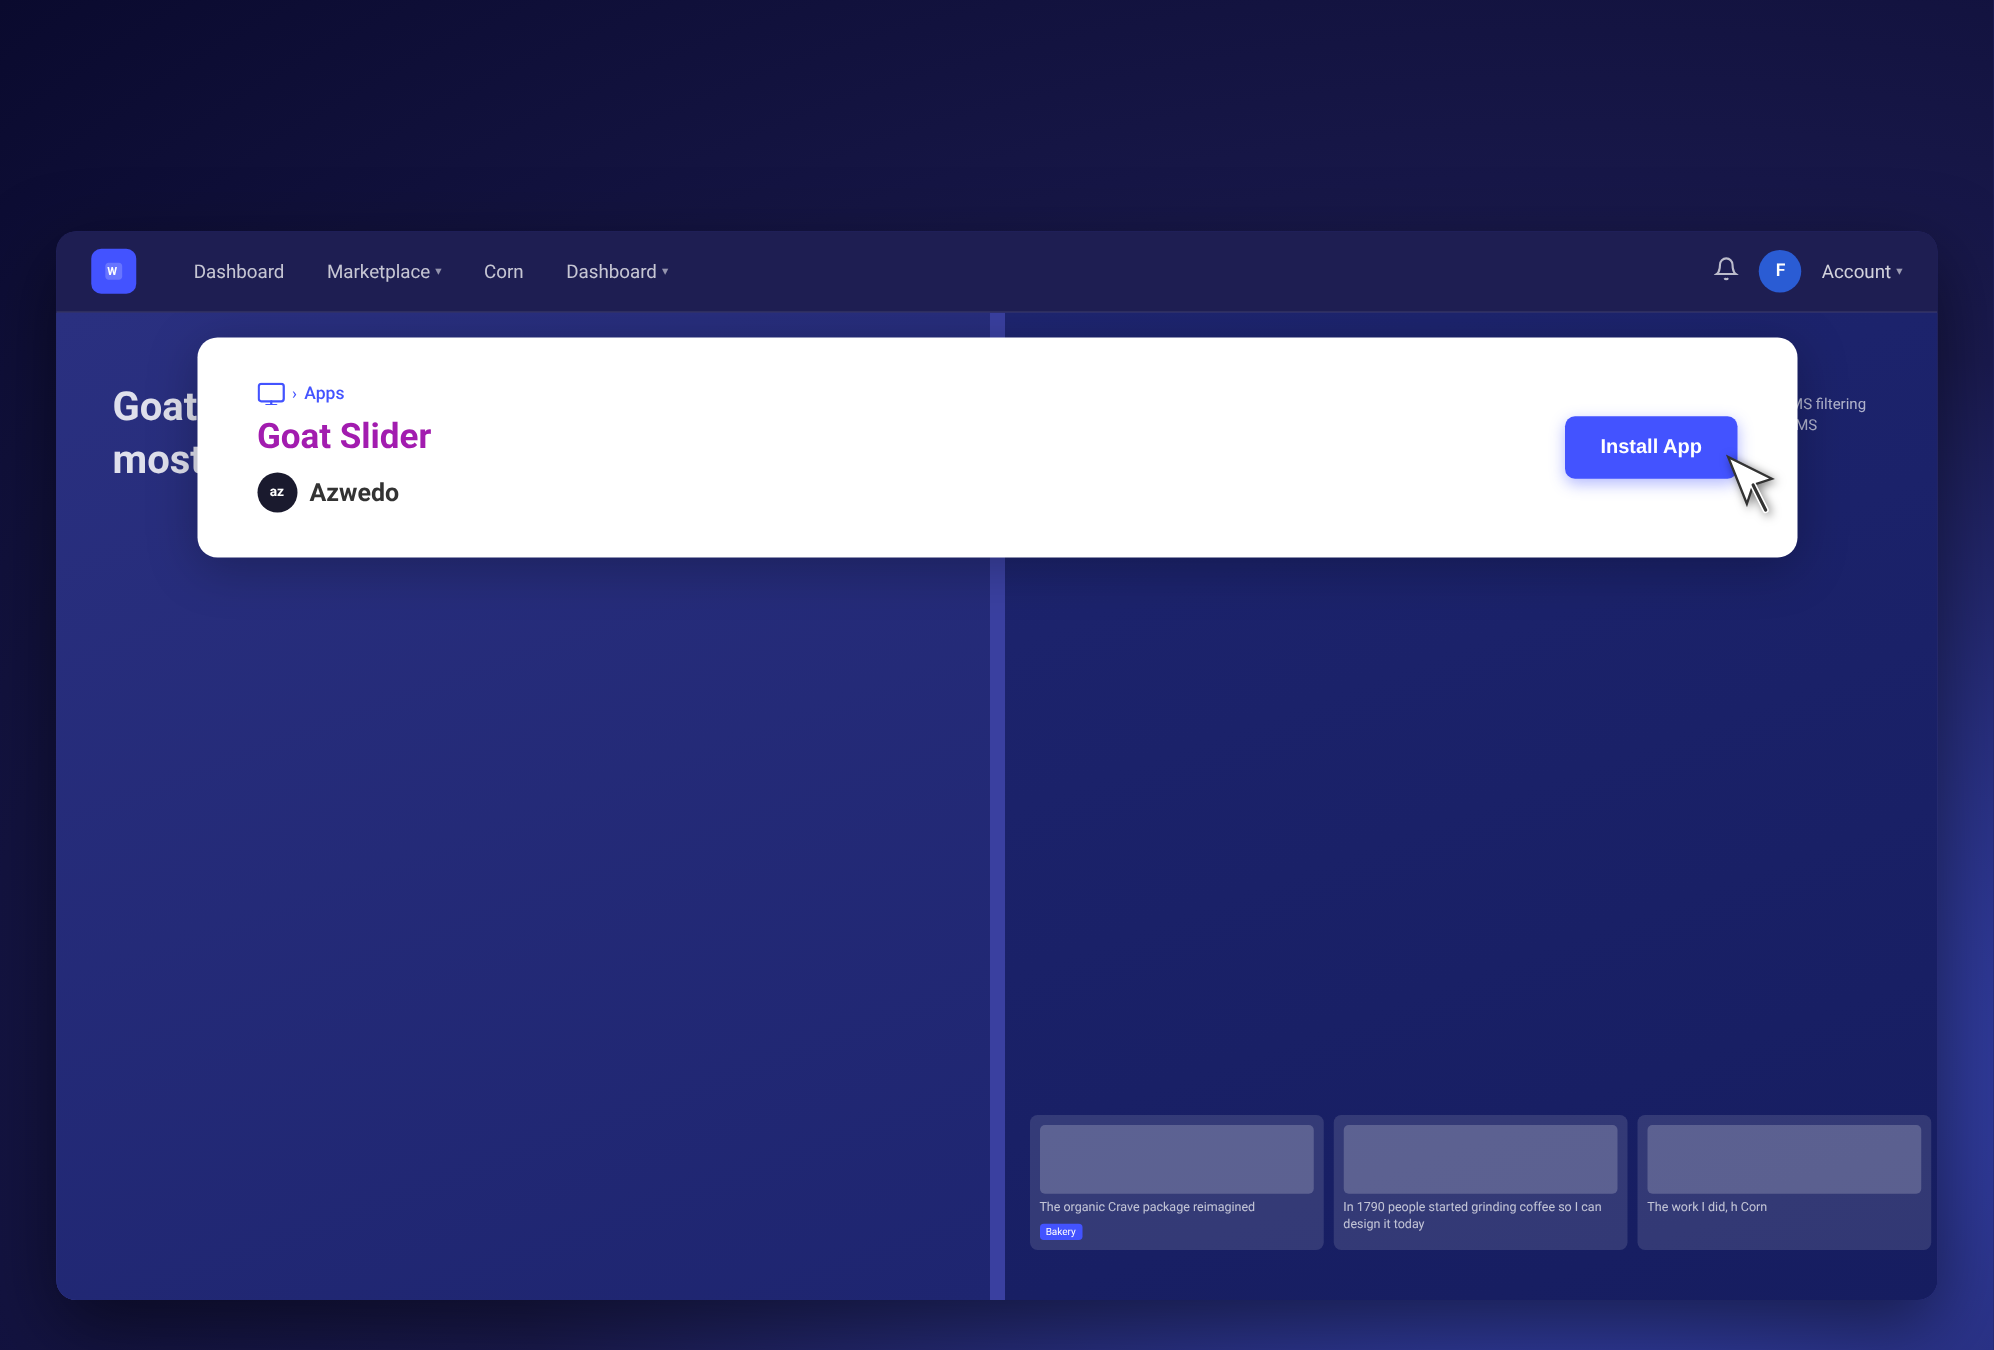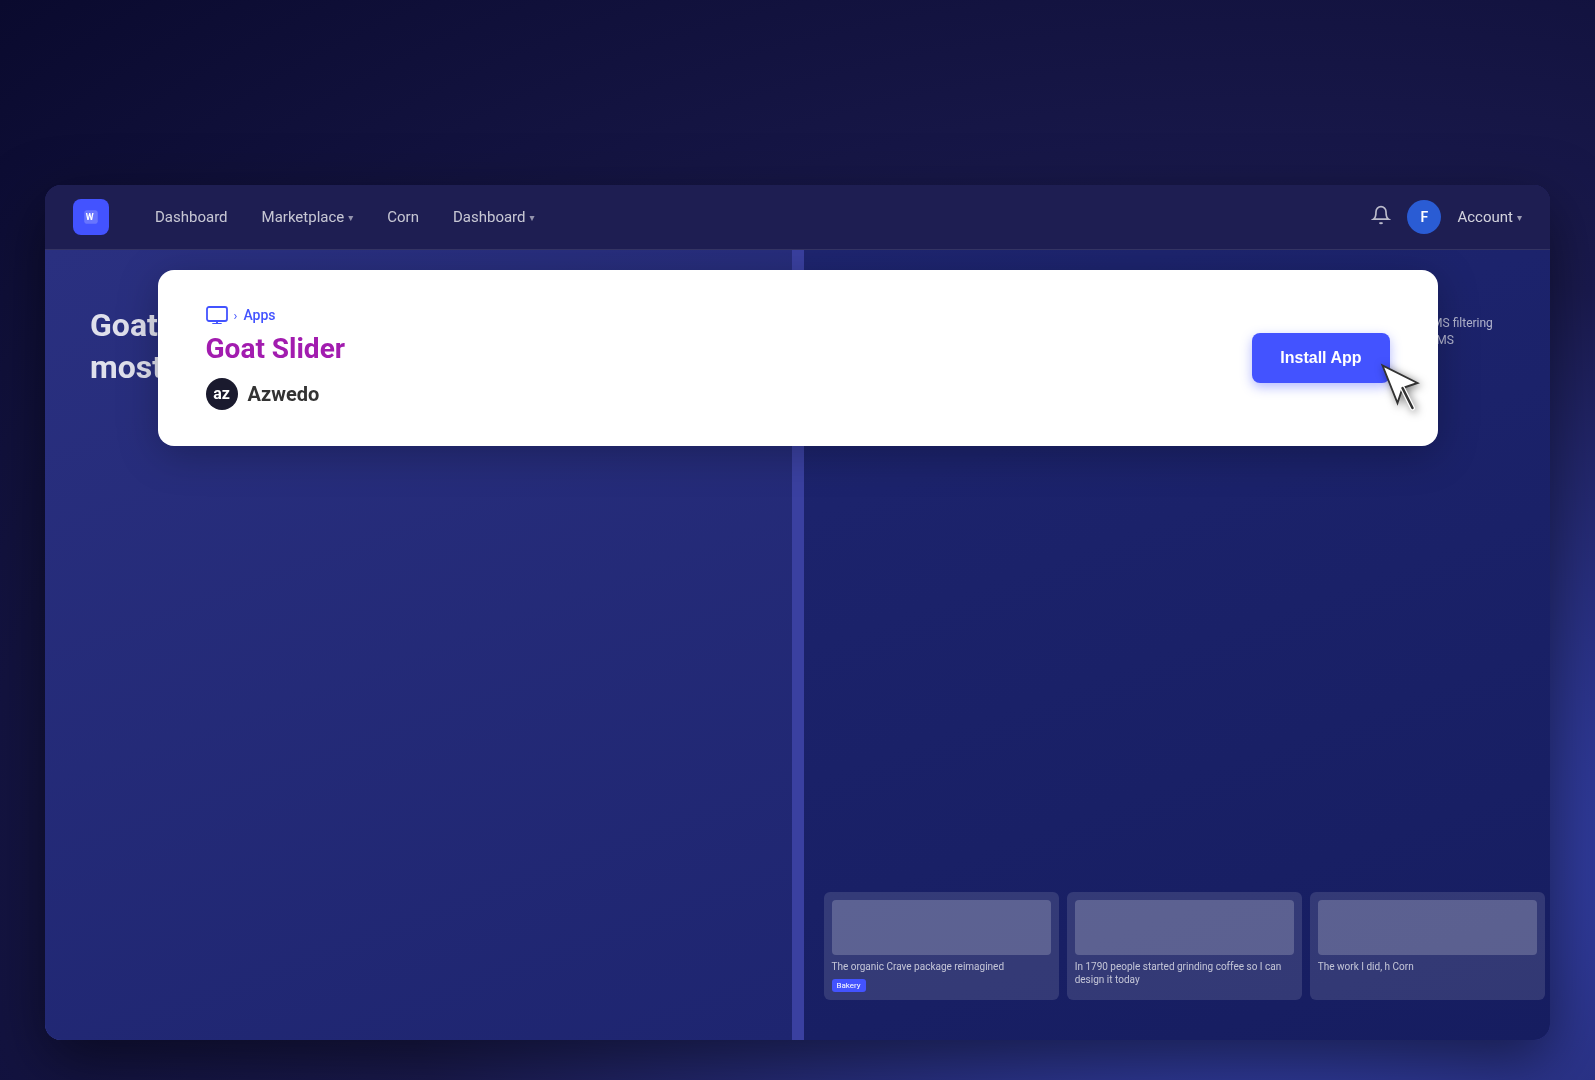--- a/index.html
+++ b/index.html
@@ -304,21 +304,21 @@
 
     .author-avatar {
       width: 32px;
       height: 32px;
       background: #1a1a2e;
       border-radius: 50%;
       display: flex;
       align-items: center;
       justify-content: center;
       color: white;
-      font-size: 16px;
+      font-size: 11px;
       font-weight: 700;
     }
 
     .author-name {
       color: #333;
       font-size: 20px;
       font-weight: 700;
     }
 
     .install-btn {

